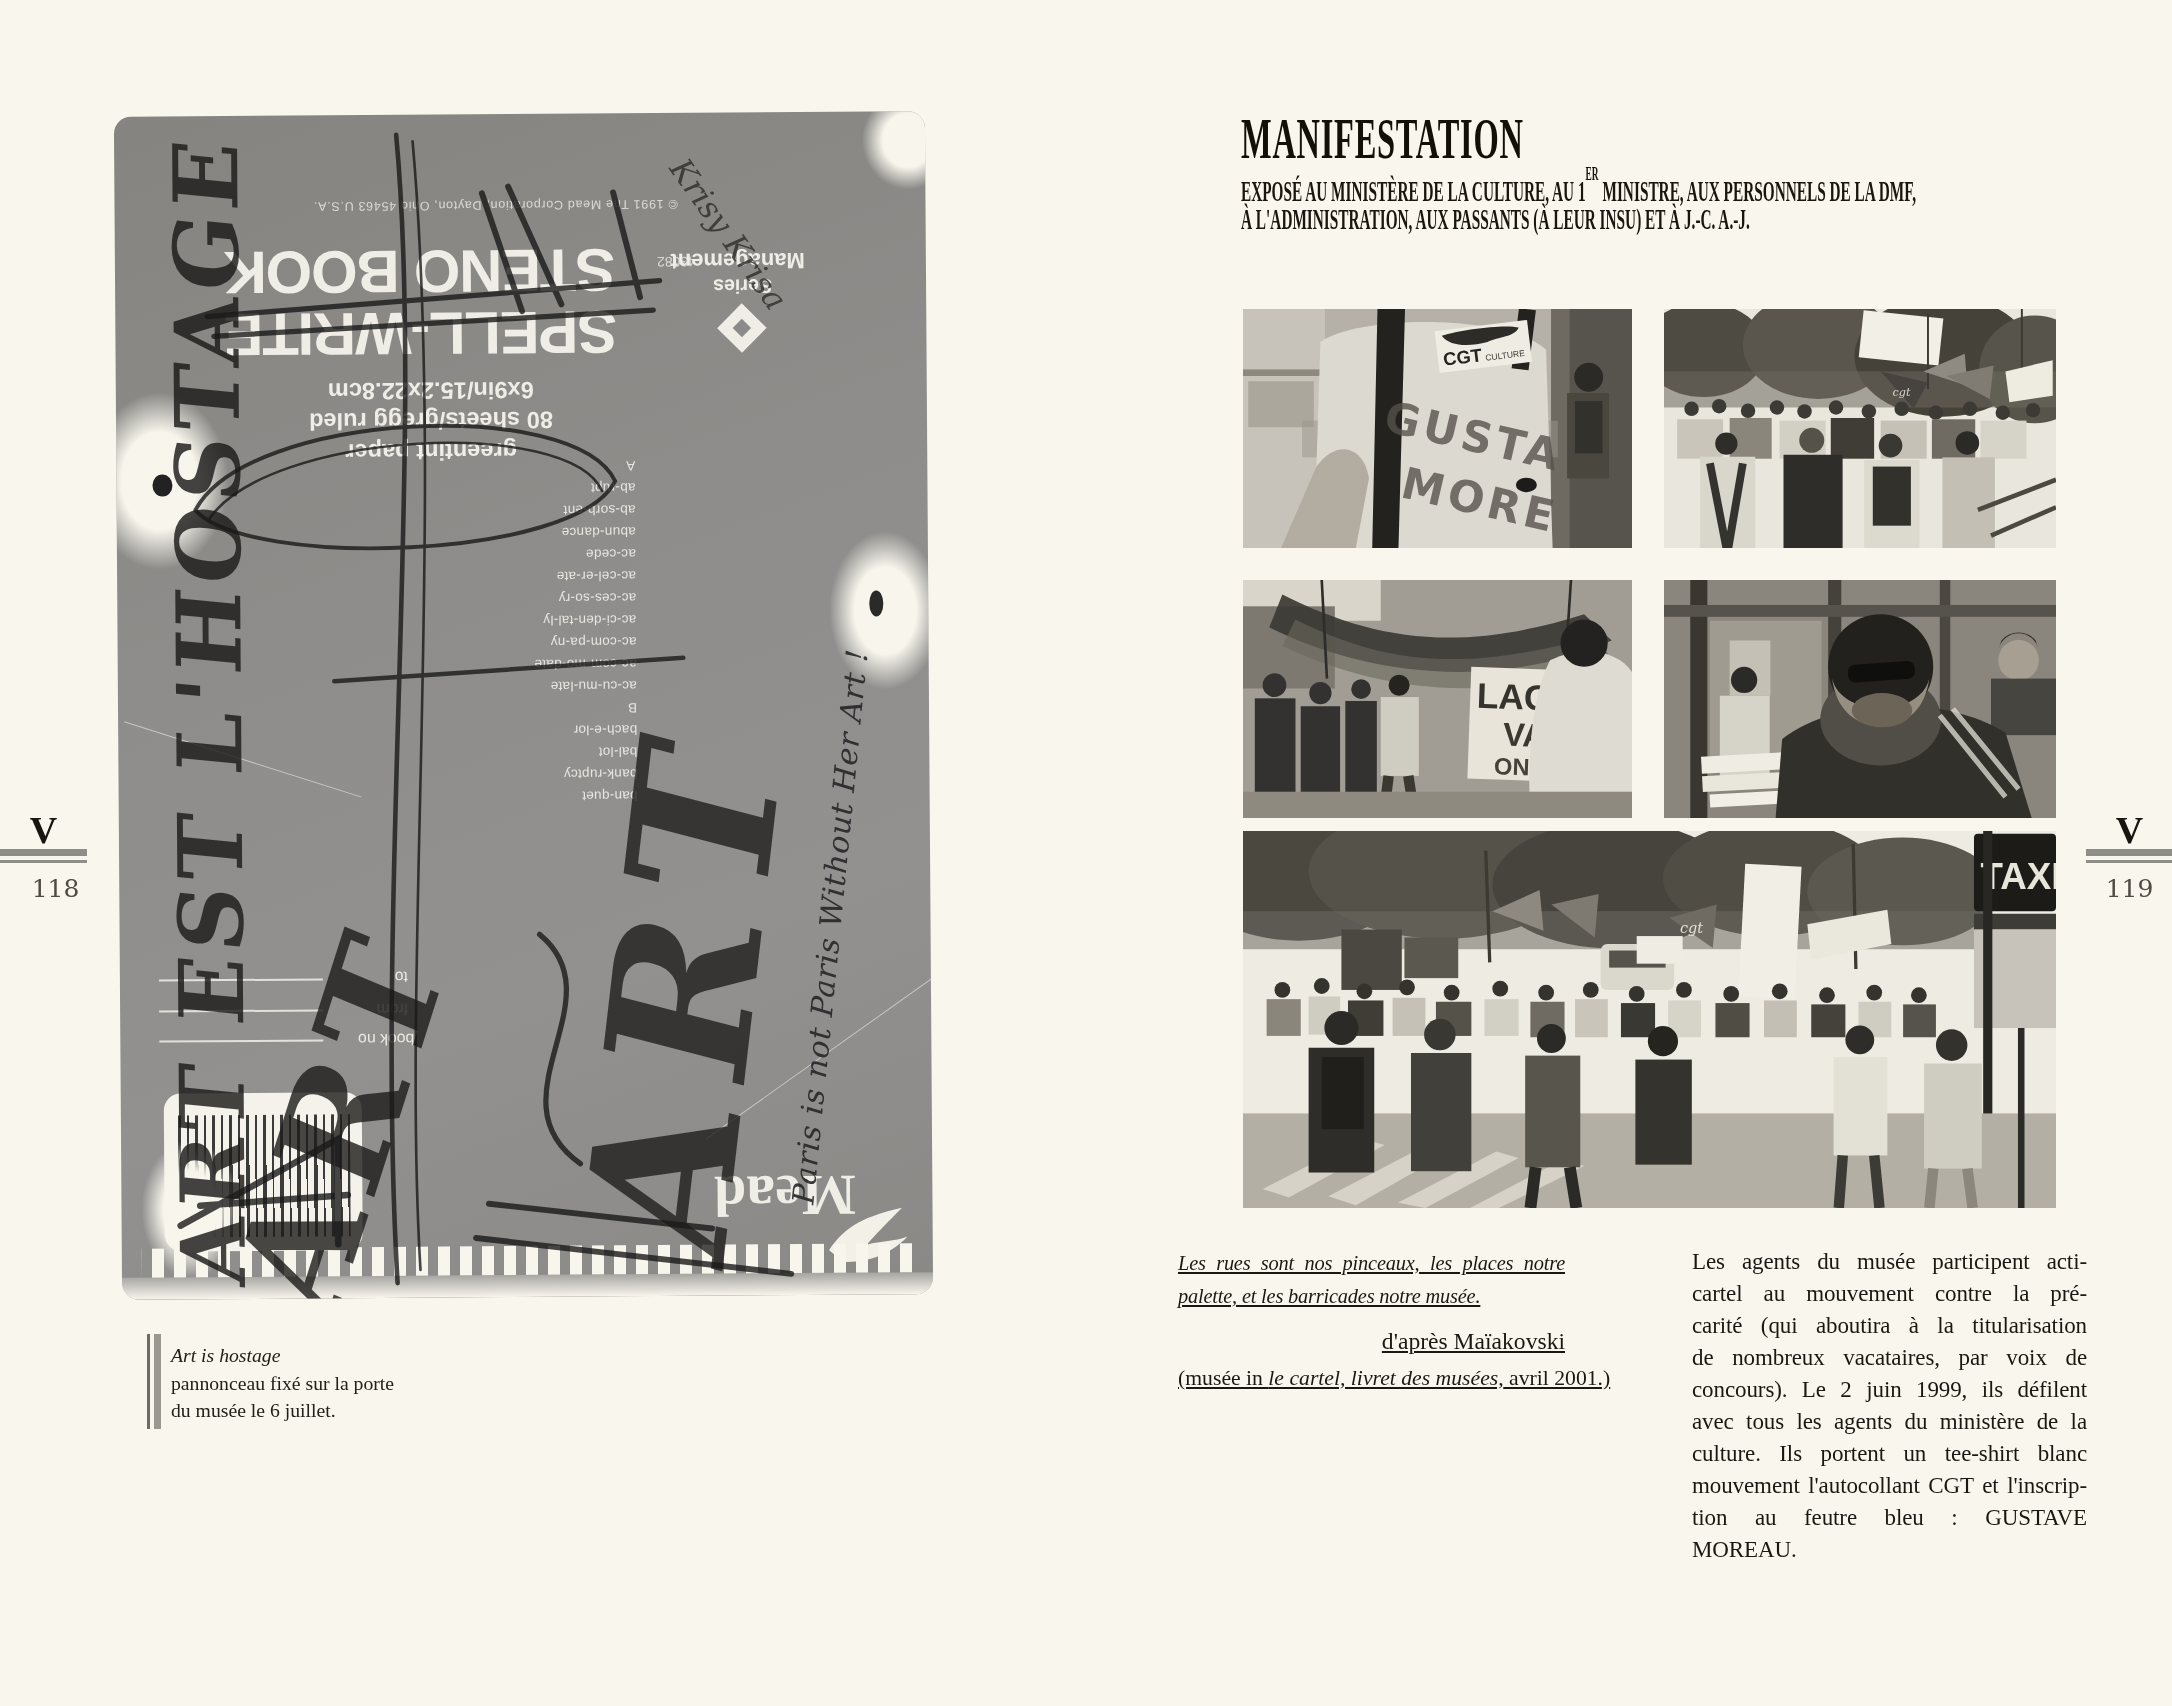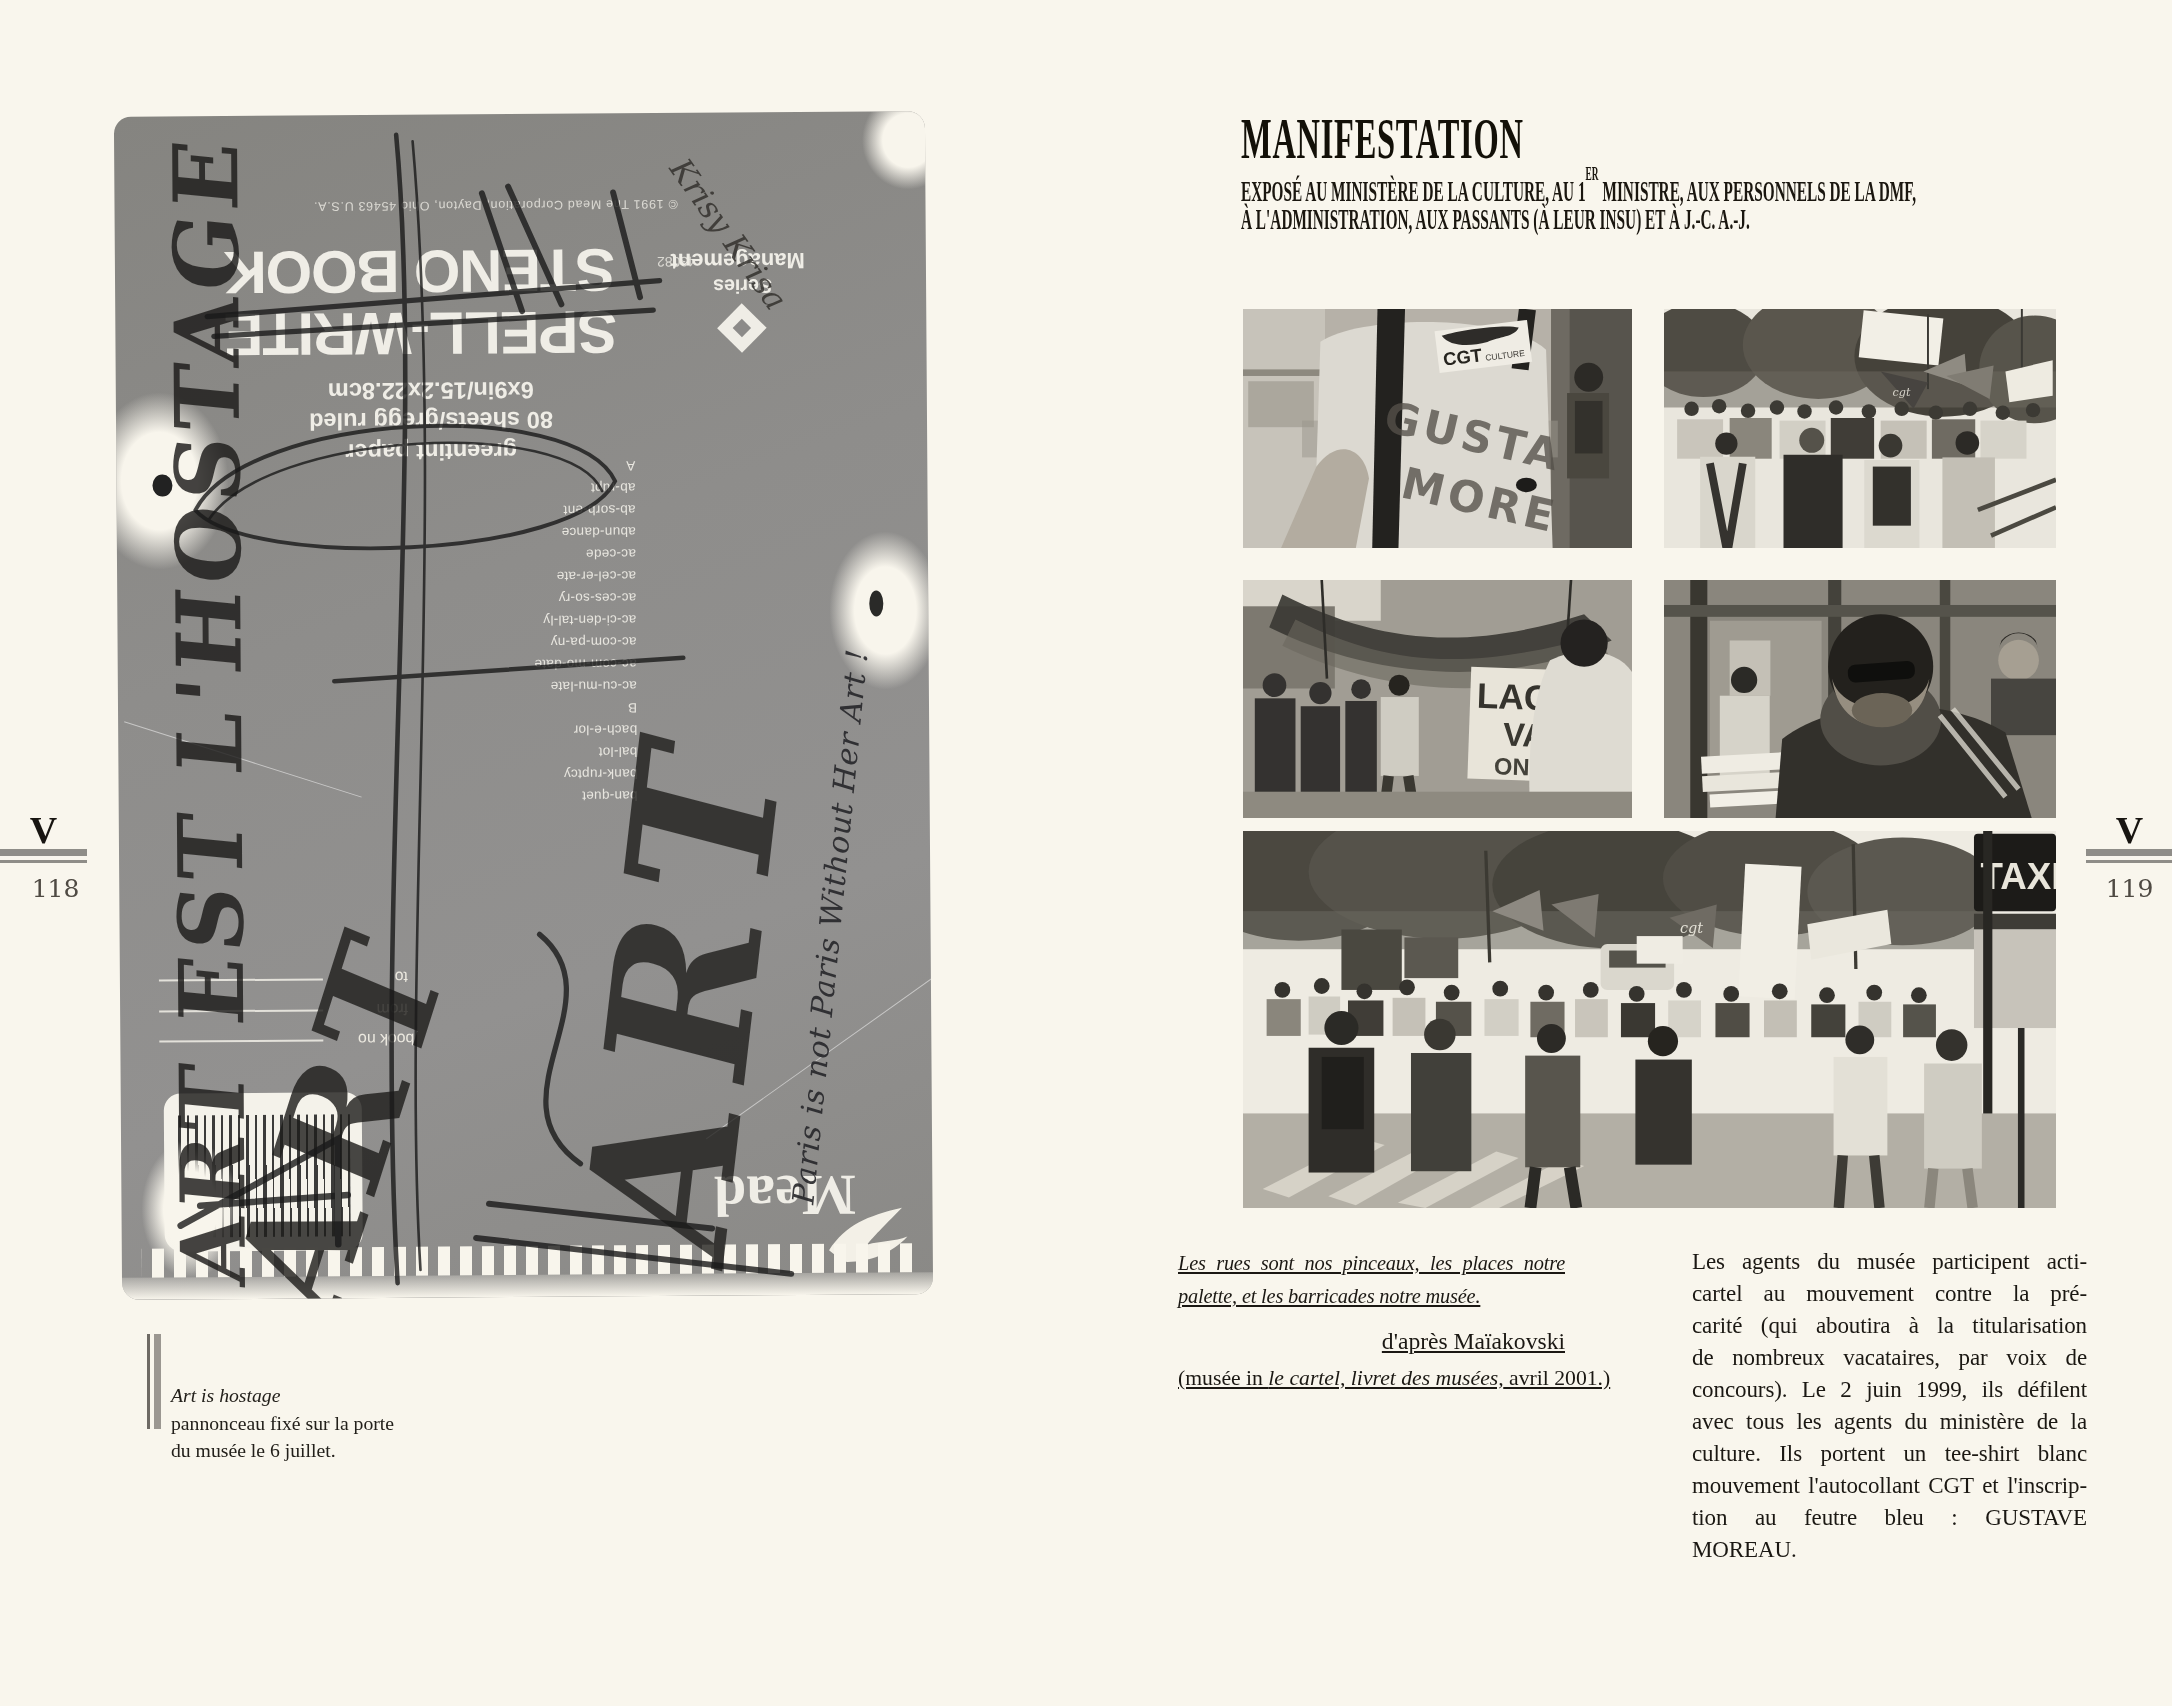--- a/index.html
+++ b/index.html
@@ -41,21 +41,21 @@
   .barcode{position:absolute;left:43px;top:977px;width:198px;height:158px;background:#f4f2ea;border-radius:17px;}
   .bars{position:absolute;left:14.4px;right:11.8px;top:22px;bottom:14.4px;
     background:repeating-linear-gradient(90deg,#222 0 3.3px,rgba(0,0,0,0) 3.3px 9.2px,#222 9.2px 11px,rgba(0,0,0,0) 11px 17px);opacity:.88;}
   .perf{position:absolute;left:19.7px;top:1132px;width:772px;height:29px;
     background:repeating-linear-gradient(90deg,rgba(0,0,0,0) 0 10.5px,#f8f5ec 10.5px 22px);}
   .bookedge{position:absolute;left:0;top:1161px;width:100%;height:22px;
     background:linear-gradient(180deg,rgba(248,245,236,.25),#f8f5ec);}
 
   
   .caption{position:absolute;left:171px;top:1342px;width:282px;font-size:19.7px;line-height:27.6px;color:#23201b;}
-  .caption .it{font-style:italic;margin-top:40px;}
+  .caption .it{font-style:italic;}
   .capbar-thin{position:absolute;left:147px;top:1334px;width:2.6px;height:95px;background:#6e6a64;}
   .capbar-thick{position:absolute;left:154px;top:1334px;width:7.2px;height:95px;background:#9b9791;}
 
   
   .title{position:absolute;left:1241px;top:110px;font-weight:bold;font-size:58px;line-height:58px;
     letter-spacing:1.3px;transform:scaleX(.56);transform-origin:0 0;white-space:nowrap;color:#131008;}
   .subtitle{position:absolute;left:1241px;font-weight:bold;font-size:30px;line-height:30px;
     transform:scaleX(.51);transform-origin:0 0;white-space:nowrap;color:#1a160f;}
   .subtitle sup{font-size:18.4px;position:relative;top:-10.5px;letter-spacing:0;}
 

